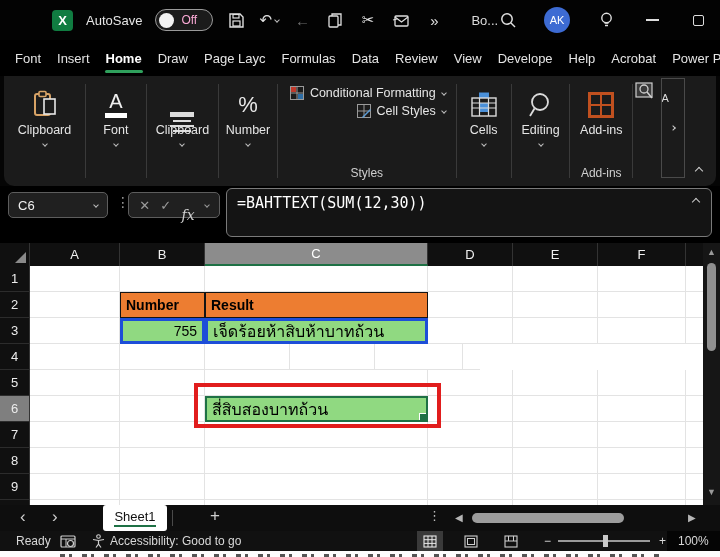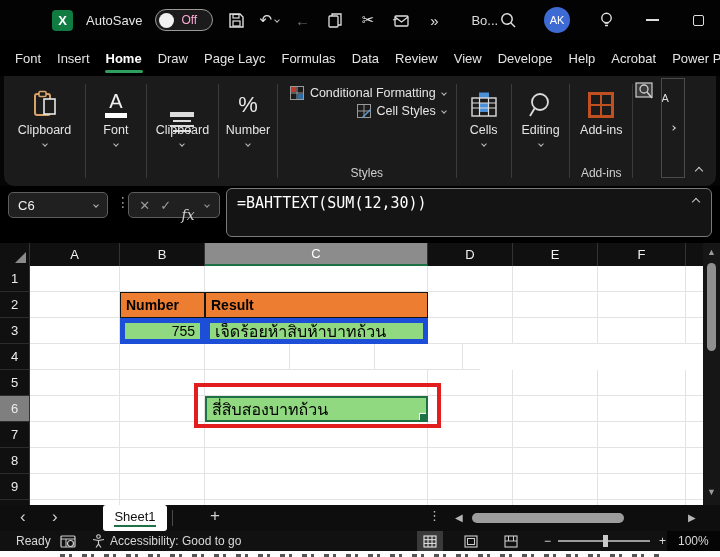--- a/index.html
+++ b/index.html
@@ -101,21 +101,21 @@
   .rn { width:30px; background:#101010; color:#ececec; font-size:13px; display:flex;
         align-items:center; justify-content:center; border-bottom:1px solid #2c2c2c;
         border-right:1px solid #333; }
   .rn.sel { background:#7f7f7f; }
   .c { border-right:1px solid #e3e3e3; border-bottom:1px solid #e3e3e3; font-size:14px;
        color:#000; display:flex; align-items:center; overflow:hidden; white-space:nowrap; }
   .wA{width:90px}.wB{width:85px}.wC{width:223px}.wD{width:85px}.wE{width:85px}.wF{width:88px}
   .wS{width:17px;border-right:none}
   .orangec { background:#ED7D31; border:1px solid #141414; font-weight:bold; padding-left:5px; }
   .greenc { background:#90D981; }
-  .bord { border:5px solid #1d4ed8; }
+  .bord { border:3px solid #1d4ed8; }
   .numc { justify-content:flex-end; padding-right:5px; }
   .thaic { padding-left:5px; font-size:16px; }
   .active-cell { border:2px solid #1E7145; position:relative; }
   .active-cell::after { content:""; position:absolute; right:-1px; bottom:-1px; width:6px; height:6px;
                         background:#1E7145; border:1px solid #fff; }
   .vscroll { position:absolute; top:243px; left:703px; width:17px; height:262px; background:#161616; }
   .vthumb { position:absolute; left:4px; top:20px; width:9px; height:88px; background:#8f8f8f; border-radius:5px; }
   .varrow { position:absolute; left:0; width:17px; text-align:center; color:#9a9a9a; font-size:9px; }
   .red-annotation { position:absolute; left:194px; top:383px; width:247px; height:45px;
                     border:4px solid #E11D1D; z-index:6; pointer-events:none; }

